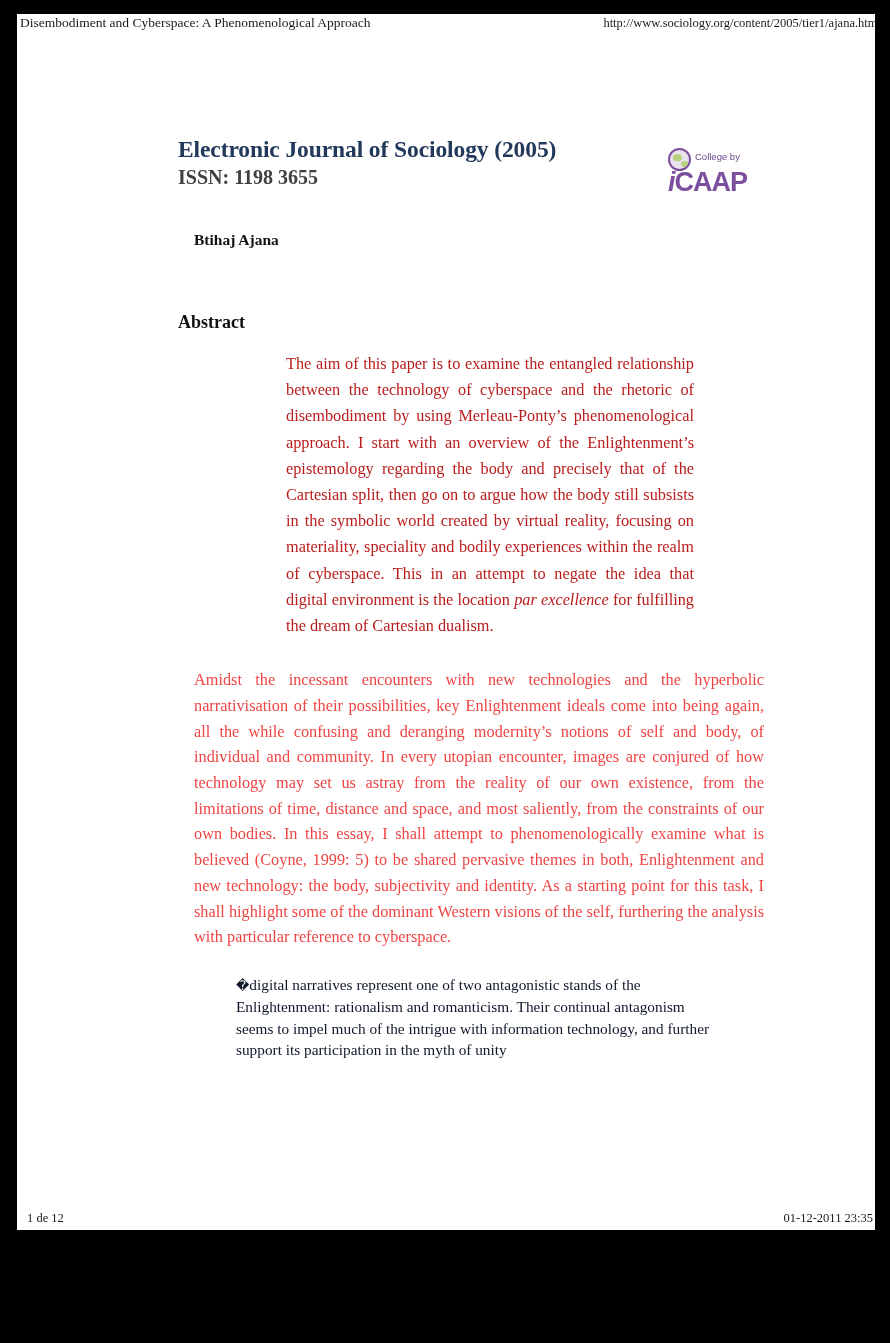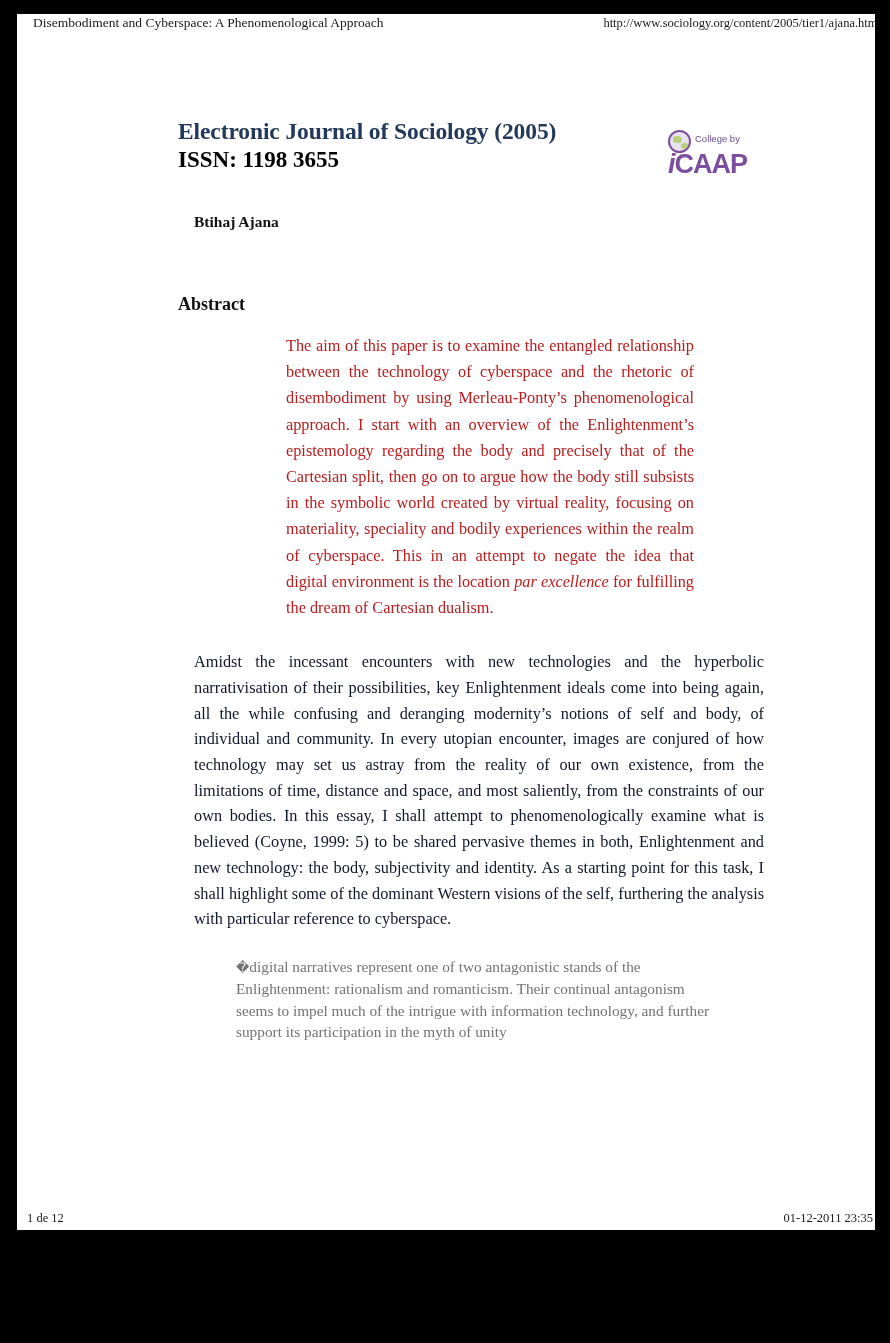--- a/index.html
+++ b/index.html
@@ -33,21 +33,21 @@
     width: 100%;
     height: 26px;
     display: flex;
     align-items: flex-start;
     justify-content: space-between;
   }
   .print-header .hdr-title {
     font-size: 13.5px;
     color: #1a1a1a;
     white-space: nowrap;
-    padding-left: 16px;
+    padding-left: 3px;
     line-height: 18px;
   }
   .print-header .hdr-url {
     font-size: 12.5px;
     color: #1a1a1a;
     white-space: nowrap;
     line-height: 18px;
     margin-right: -6px;
   }
 
@@ -72,41 +72,41 @@
     color: #1a1a1a;
     white-space: nowrap;
     padding-right: 2px;
     margin-left: 36px;
   }
 
   
   #doc-body {
     position: absolute;
     left: 161px;
-    top: 102px;
+    top: 120px;
     width: 570px;
   }
 
   
   .masthead {
     position: relative;
     height: 72px;
   }
   .journal-title {
     font-size: 23.5px;
     font-weight: bold;
     color: #23395b;
     letter-spacing: -0.1px;
     line-height: 30px;
     margin: 0;
   }
   .journal-issn {
-    font-size: 23px;
-    font-weight: bold;
-    color: #000000;
+    font-size: 20px;
+    font-weight: bold;
+    color: #404040;
     line-height: 27px;
     margin: 0;
   }
 
   
   .icaap-logo {
     position: absolute;
     right: -16px;
     top: 14px;
     width: 96px;
@@ -215,31 +215,31 @@
     font-style: italic;
   }
 
   
   .body-para {
     margin: 28px 0 0 16px;
     width: 570px;
     text-align: justify;
     font-size: 16.3px;
     line-height: 25.7px;
-    color: #0f172a;
+    color: #ef4444;
   }
 
   
   .blockquote {
     margin: 24px 0 0 58px;
     width: 478px;
     text-align: left;
     font-size: 15.3px;
     line-height: 21.3px;
-    color: #737373;
+    color: #0f172a;
   }
   .blockquote .repl-char {
     font-family: "DejaVu Sans", sans-serif;
     font-size: 13px;
   }
 </style>
 </head>
 <body>
 
 <div id="page-sheet">

